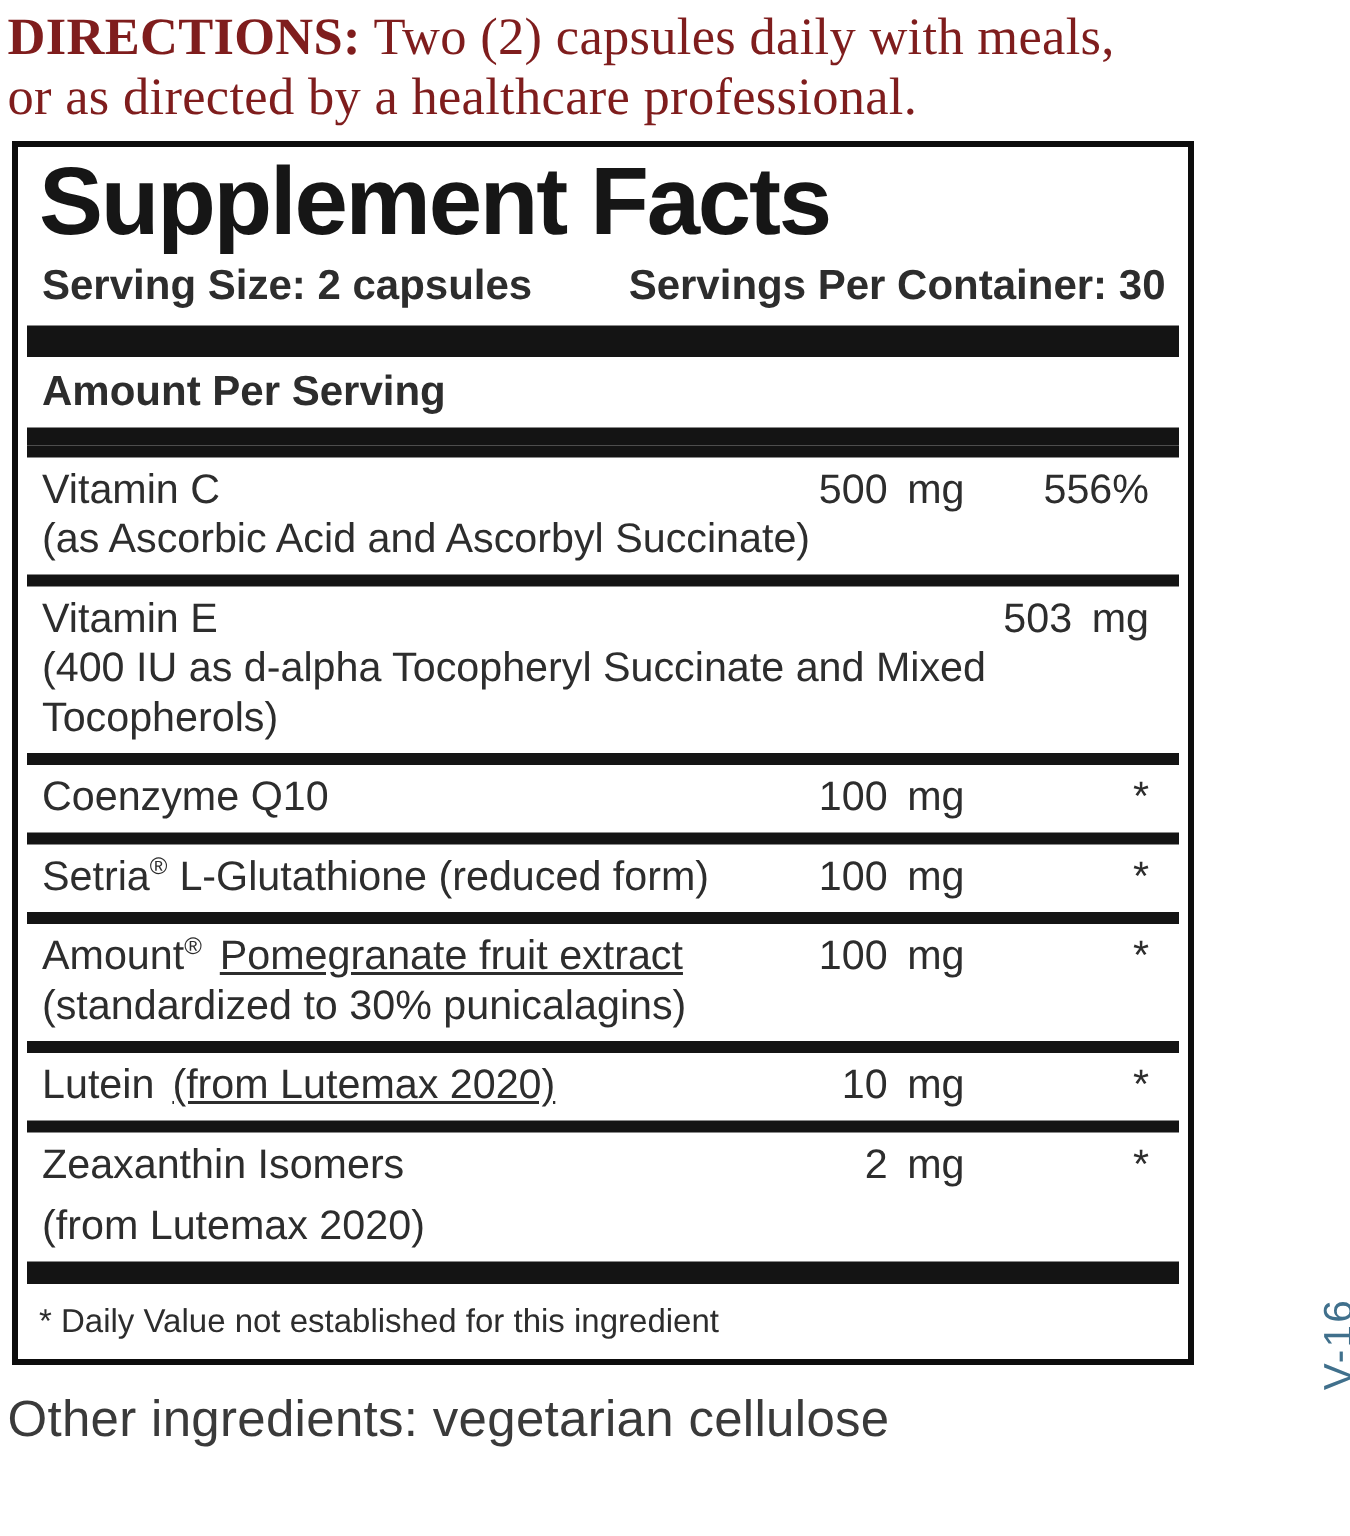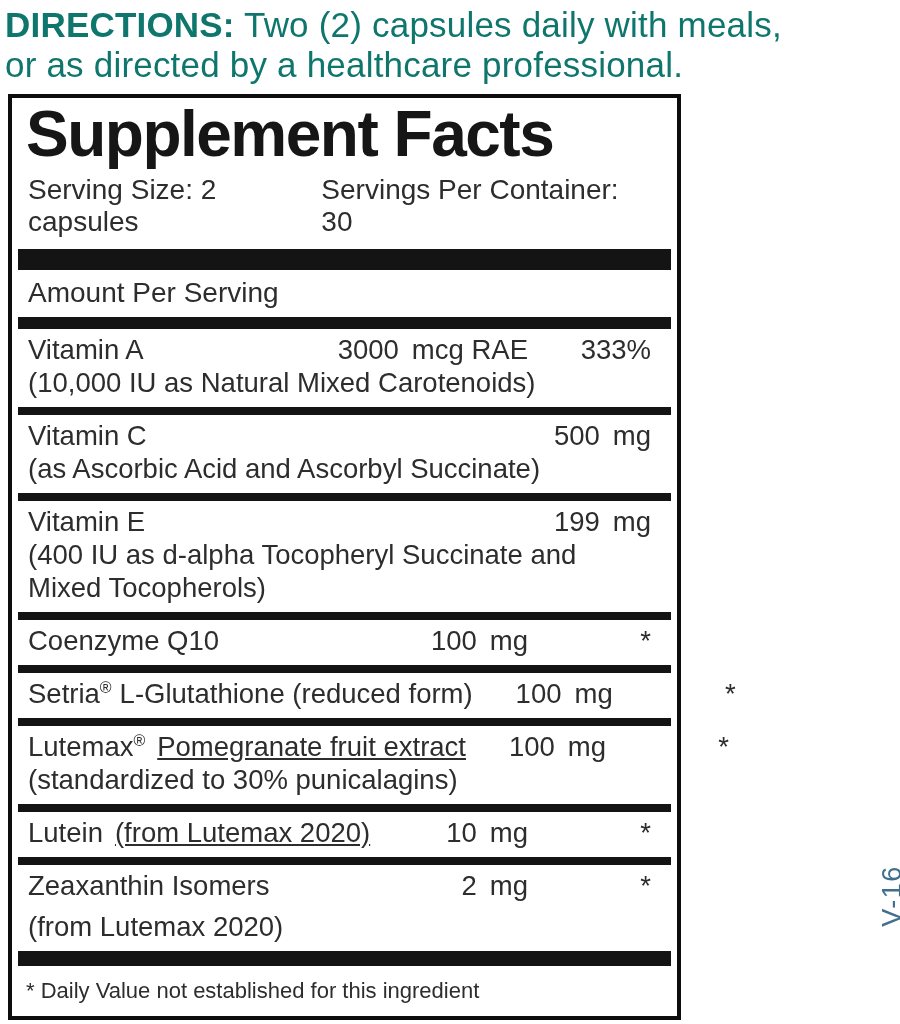--- a/index.html
+++ b/index.html
@@ -6,61 +6,64 @@
   html, body { width: 900px; height: 1024px; background: #ffffff; overflow: hidden; }
   body {
     font-family: "Liberation Sans", "DejaVu Sans", sans-serif;
     position: relative;
     color: #2d2d2d;
   }
 
   
   .directions {
     padding: 5px 10px 9px 5px;
-    color: #0f766e;
+    color: #7f1d1d;
     font-size: 35px;
     line-height: 40px;
     letter-spacing: 0.2px;
+    font-family: Liberation Serif, serif;
   }
   .directions .dir-label { font-weight: bold; }
 
   
   .label-box {
     margin-left: 8px;
-    width: 673px;
+    width: 788px;
     border: 4px solid #0d0d0d;
     background: #ffffff;
   }
   .sf-title {
     padding: 3px 10px 2px 14px;
     font-size: 64px;
     line-height: 66px;
     font-weight: bold;
     letter-spacing: -1.5px;
     color: #161616;
   }
   .serving-row {
     display: flex;
     justify-content: space-between;
-    padding: 5px 34px 11px 16px;
+    padding: 5px 15px 11px 16px;
     font-size: 28px;
     line-height: 32px;
+    font-weight: bold;
   }
   .bar { margin: 0 6px; background: #141414; }
   .bar-thick  { height: 21px; }
   .bar-medium { height: 12px; }
   .bar-heavy  { height: 15px; }
   .sep        { height: 8px; margin: 0 6px; background: #141414; }
 
   .header-row {
     display: flex;
     justify-content: space-between;
     padding: 7px 26px 8px 16px;
     font-size: 28px;
     line-height: 32px;
+    font-weight: bold;
   }
 
   .nrow { padding: 4px 26px 8px 16px; font-size: 27.5px; line-height: 33px; }
   .nrow-main { display: flex; align-items: flex-start; }
   .nname { flex: 1 1 auto; white-space: nowrap; }
   .nname sup { font-size: 58%; line-height: 0; }
   .np-gap  { margin-left: 12px; text-decoration: underline; }
   .np-gap-sm { margin-left: 8px; }
   .namount {
     flex: 0 1 215px;
@@ -123,50 +126,40 @@
   </div>
 
   <div class="bar bar-thick"></div>
 
   <div class="header-row">
     <span>Amount Per Serving</span>
   </div>
 
   <div class="bar bar-medium"></div>
 
-  <div class="nrow">
-    <div class="nrow-main">
-      <div class="nname">Vitamin A</div>
-      <div class="namount">
-          <span class="num">3000</span>
-          <span class="unit">mcg RAE</span>
-        </div>
-      <div class="ndv">333%</div>
-    </div>
-    <div class="ndesc">(10,000 IU as Natural Mixed Carotenoids)</div>
-  </div>
   <div class="sep"></div>
 
   <div class="nrow">
     <div class="nrow-main">
       <div class="nname">Vitamin C</div>
       <div class="namount">
           <span class="num">500</span>
           <span class="unit">mg</span>
         </div>
+      <div class="ndv">556%</div>
     </div>
     <div class="ndesc">(as Ascorbic Acid and Ascorbyl Succinate)</div>
   </div>
   <div class="sep"></div>
 
   <div class="nrow">
     <div class="nrow-main">
       <div class="nname">Vitamin E</div>
       <div class="namount">
-          <span class="num">199</span>
+          <span class="num">503</span>
           <span class="unit">mg</span>
         </div>
     </div>
     <div class="ndesc wrap">(400 IU as d-alpha Tocopheryl Succinate and Mixed Tocopherols)</div>
   </div>
   <div class="sep"></div>
 
   <div class="nrow">
     <div class="nrow-main">
       <div class="nname">Coenzyme Q10</div>
@@ -186,21 +179,21 @@
           <span class="num">100</span>
           <span class="unit">mg</span>
         </div>
       <div class="ndv">*</div>
     </div>
   </div>
   <div class="sep"></div>
 
   <div class="nrow">
     <div class="nrow-main">
-      <div class="nname"><span>Lutemax</span><sup>®</sup><span class="np-gap">Pomegranate fruit extract</span></div>
+      <div class="nname"><span>Amount</span><sup>®</sup><span class="np-gap">Pomegranate fruit extract</span></div>
       <div class="namount">
           <span class="num">100</span>
           <span class="unit">mg</span>
         </div>
       <div class="ndv">*</div>
     </div>
     <div class="ndesc">(standardized to 30% punicalagins)</div>
   </div>
   <div class="sep"></div>
 

